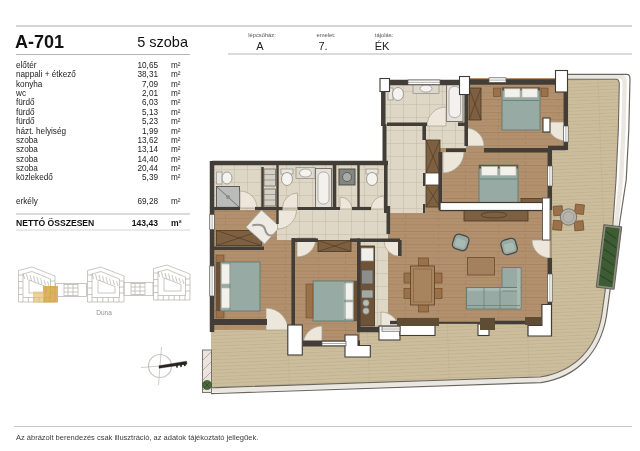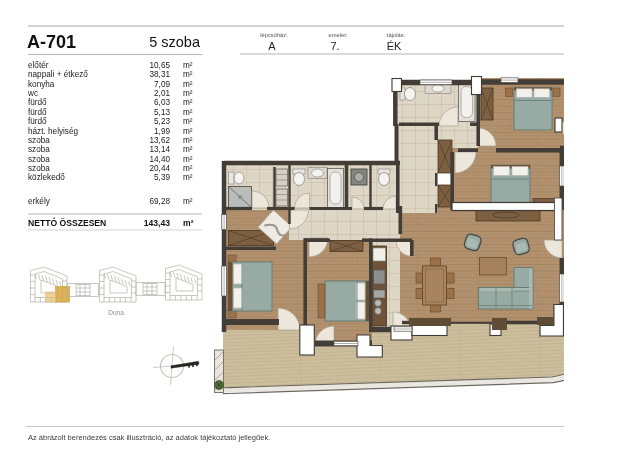--- a/index.html
+++ b/index.html
@@ -1,15 +1,15 @@
 <!DOCTYPE html>
 <html><head><meta charset="utf-8">
 <style>
 html,body{margin:0;padding:0;background:#fff;}
-#page{position:relative;width:552px;height:451px;background:#fff;overflow:hidden;margin-left:12px;}
+#page{position:relative;width:640px;height:451px;background:#fff;overflow:hidden;}
 svg text{font-family:"Liberation Sans", sans-serif;}
 </style></head>
 <body>
 <div id="page">
 <svg width="640" height="451" viewBox="0 0 640 451">
 <defs>
 <pattern id="wood" width="60" height="6.6" patternUnits="userSpaceOnUse">
  <rect width="60" height="6.6" fill="#b3916e"></rect>
  <rect y="0" width="60" height="0.8" fill="#8f7352" opacity="0.5"></rect>
  <rect y="3.3" width="60" height="0.7" fill="#8f7352" opacity="0.28"></rect>

